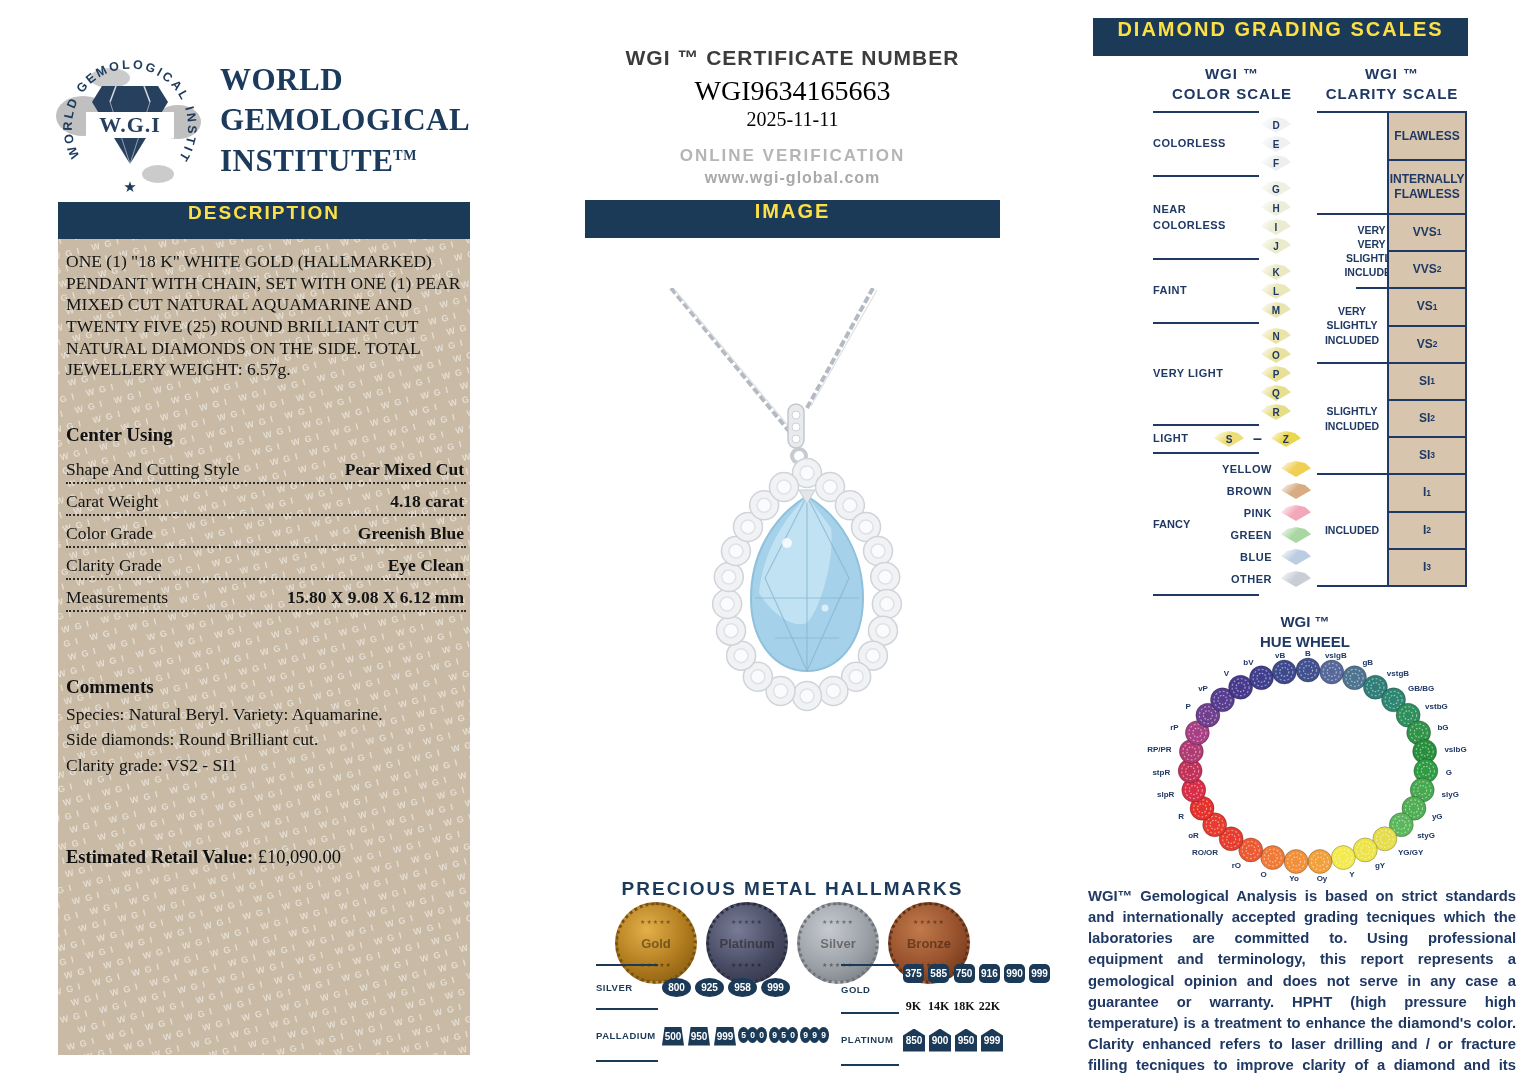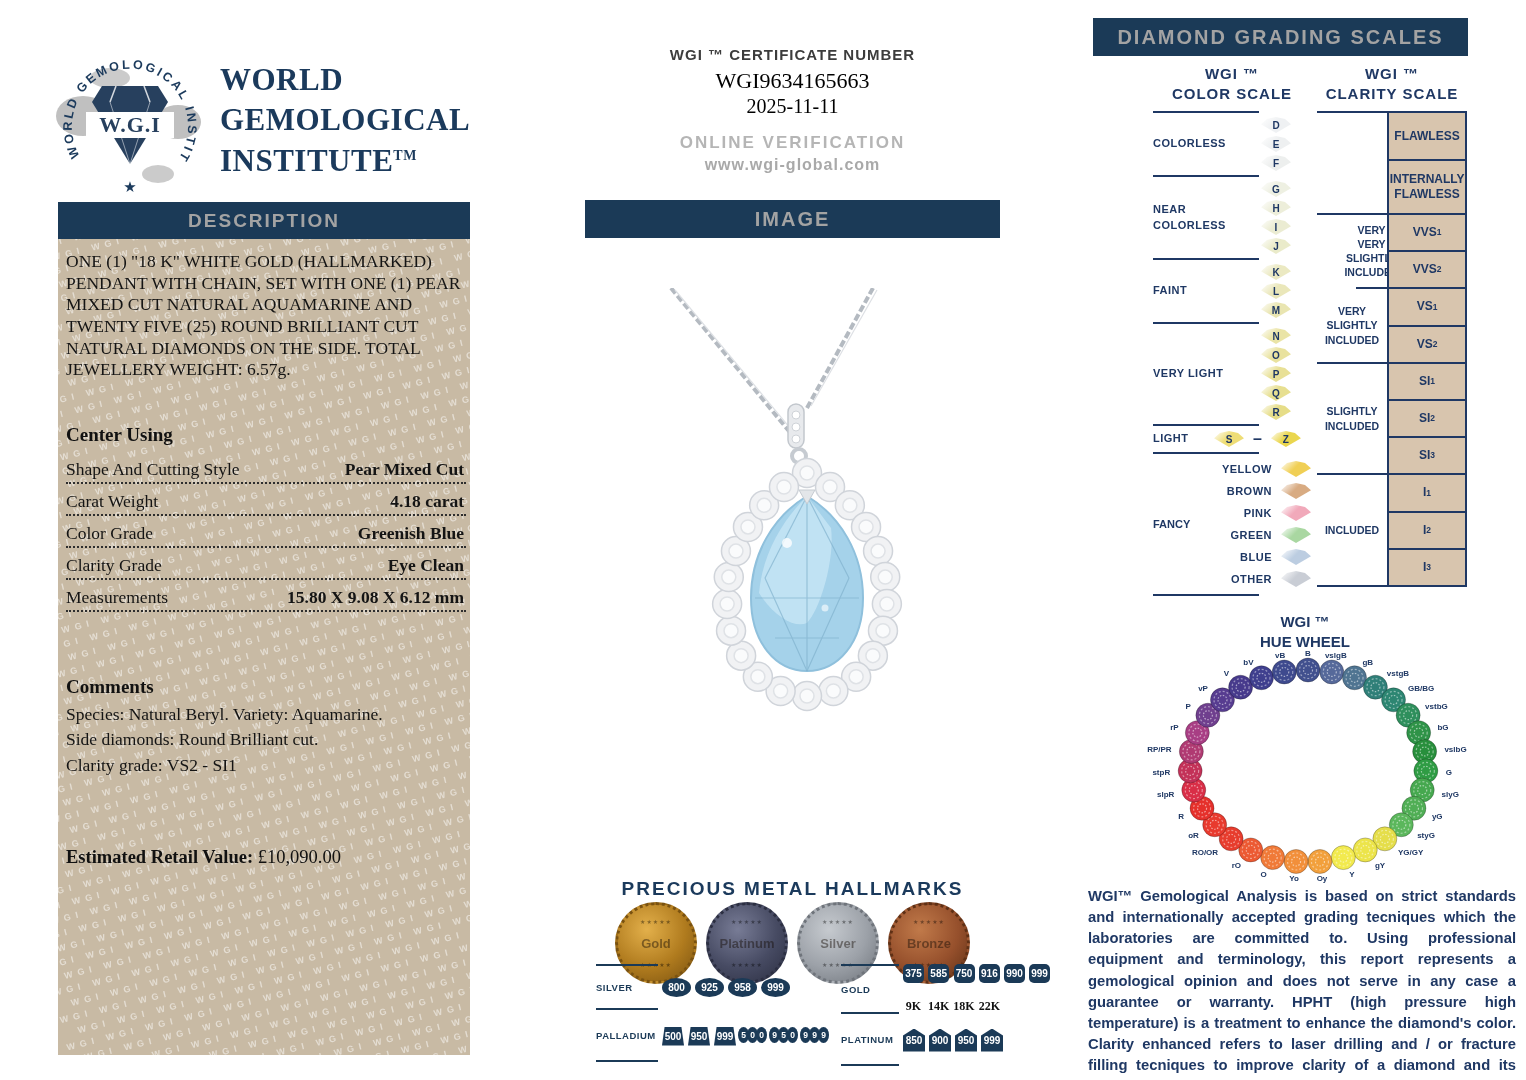--- a/index.html
+++ b/index.html
@@ -1,21 +1,21 @@
 <!DOCTYPE html>
 <html><head>
 <meta charset="utf-8">
 <style>
   html,body{margin:0;padding:0;background:#e8e8e8;}
   .page{position:relative;width:1526px;height:1080px;background:#ffffff;margin:0 auto;
         font-family:"Liberation Sans",sans-serif;overflow:hidden;}
   .abs{position:absolute;}
 
   
-  .bar{background:#1b3a57;color:#a3a3a3;display:flex;align-items:center;justify-content:center;
+  .bar{background:#1b3a57;color:#fde047;display:flex;justify-content:center;
        font-weight:bold;letter-spacing:2px;}
 
   
   .inst-name{left:220px;top:60px;font-family:"Liberation Serif",serif;font-weight:bold;
              color:#1b3a5c;font-size:31px;line-height:1.3;letter-spacing:.5px;white-space:pre-line;}
   .inst-name sup{font-size:14px;}
   .desc-bar{left:58px;top:202px;width:412px;height:37px;font-size:19px;}
   .beige{left:58px;top:239px;width:412px;height:816px;background:#c8baa4;overflow:hidden;}
   .watermark{position:absolute;left:-60px;top:-60px;width:700px;height:1100px;transform:rotate(-14deg);
              color:rgba(255,255,255,.5);font-size:9px;font-weight:bold;letter-spacing:5px;
@@ -29,22 +29,22 @@
           border-bottom:2px dotted #2e2e2e;padding:7px 2px 2px 0;
           font-family:"Liberation Serif",serif;font-size:17.5px;color:#141414;}
   .kv-row .val{font-weight:bold;}
   .comment-lines{position:absolute;left:8px;top:463px;width:398px;font-family:"Liberation Serif",serif;
              font-size:17.5px;line-height:1.45;color:#141414;}
   .retail{position:absolute;left:8px;top:608px;font-family:"Liberation Serif",serif;font-size:18.5px;color:#111;}
   .retail b{font-weight:bold;}
 
   
   .cert-block{left:585px;top:46px;width:415px;text-align:center;}
-  .cert-title{font-size:15px;font-weight:bold;color:#3c3c3c;letter-spacing:1px;}
-  .cert-number{font-family:"Liberation Serif",serif;font-size:22px;color:#000;margin-top:5px;}
+  .cert-title{font-size:21px;font-weight:bold;color:#3c3c3c;letter-spacing:1px;}
+  .cert-number{font-family:"Liberation Serif",serif;font-size:28px;color:#000;margin-top:5px;}
   .cert-date{font-family:"Liberation Serif",serif;font-size:20px;color:#000;margin-top:1px;}
   .online{margin-top:15px;color:#b5b5b5;font-weight:bold;font-size:17px;letter-spacing:2px;}
   .site{color:#a9a9a9;font-weight:bold;font-size:16px;letter-spacing:1px;margin-top:3px;}
   .image-bar{left:585px;top:200px;width:415px;height:38px;font-size:20px;}
   .pendant{left:635px;top:288px;width:350px;height:450px;}
   .notice{left:600px;top:757px;width:388px;height:116px;border:2px solid #4a4a4a;border-radius:10px;
           background:#fff;display:flex;align-items:center;justify-content:center;padding:0 20px;
           box-sizing:border-box;text-align:center;font-family:"Liberation Serif",serif;font-weight:bold;
           font-size:13.5px;letter-spacing:.4px;color:#1f2d3d;line-height:1.55;}
   .hm-title{left:585px;top:878px;width:415px;text-align:center;color:#1b3a5c;font-weight:bold;

